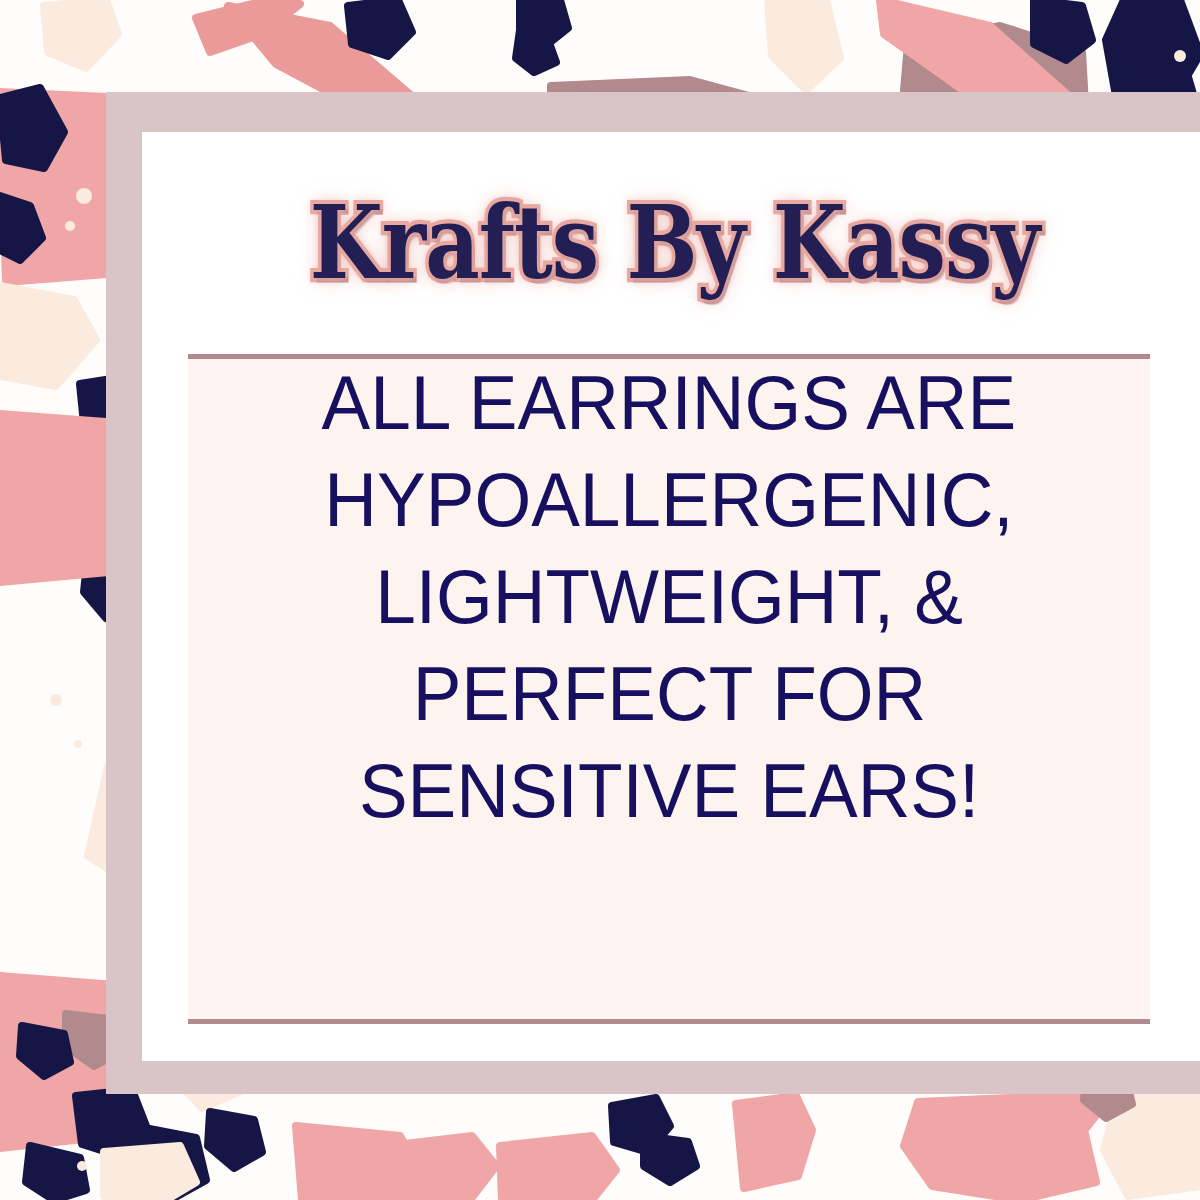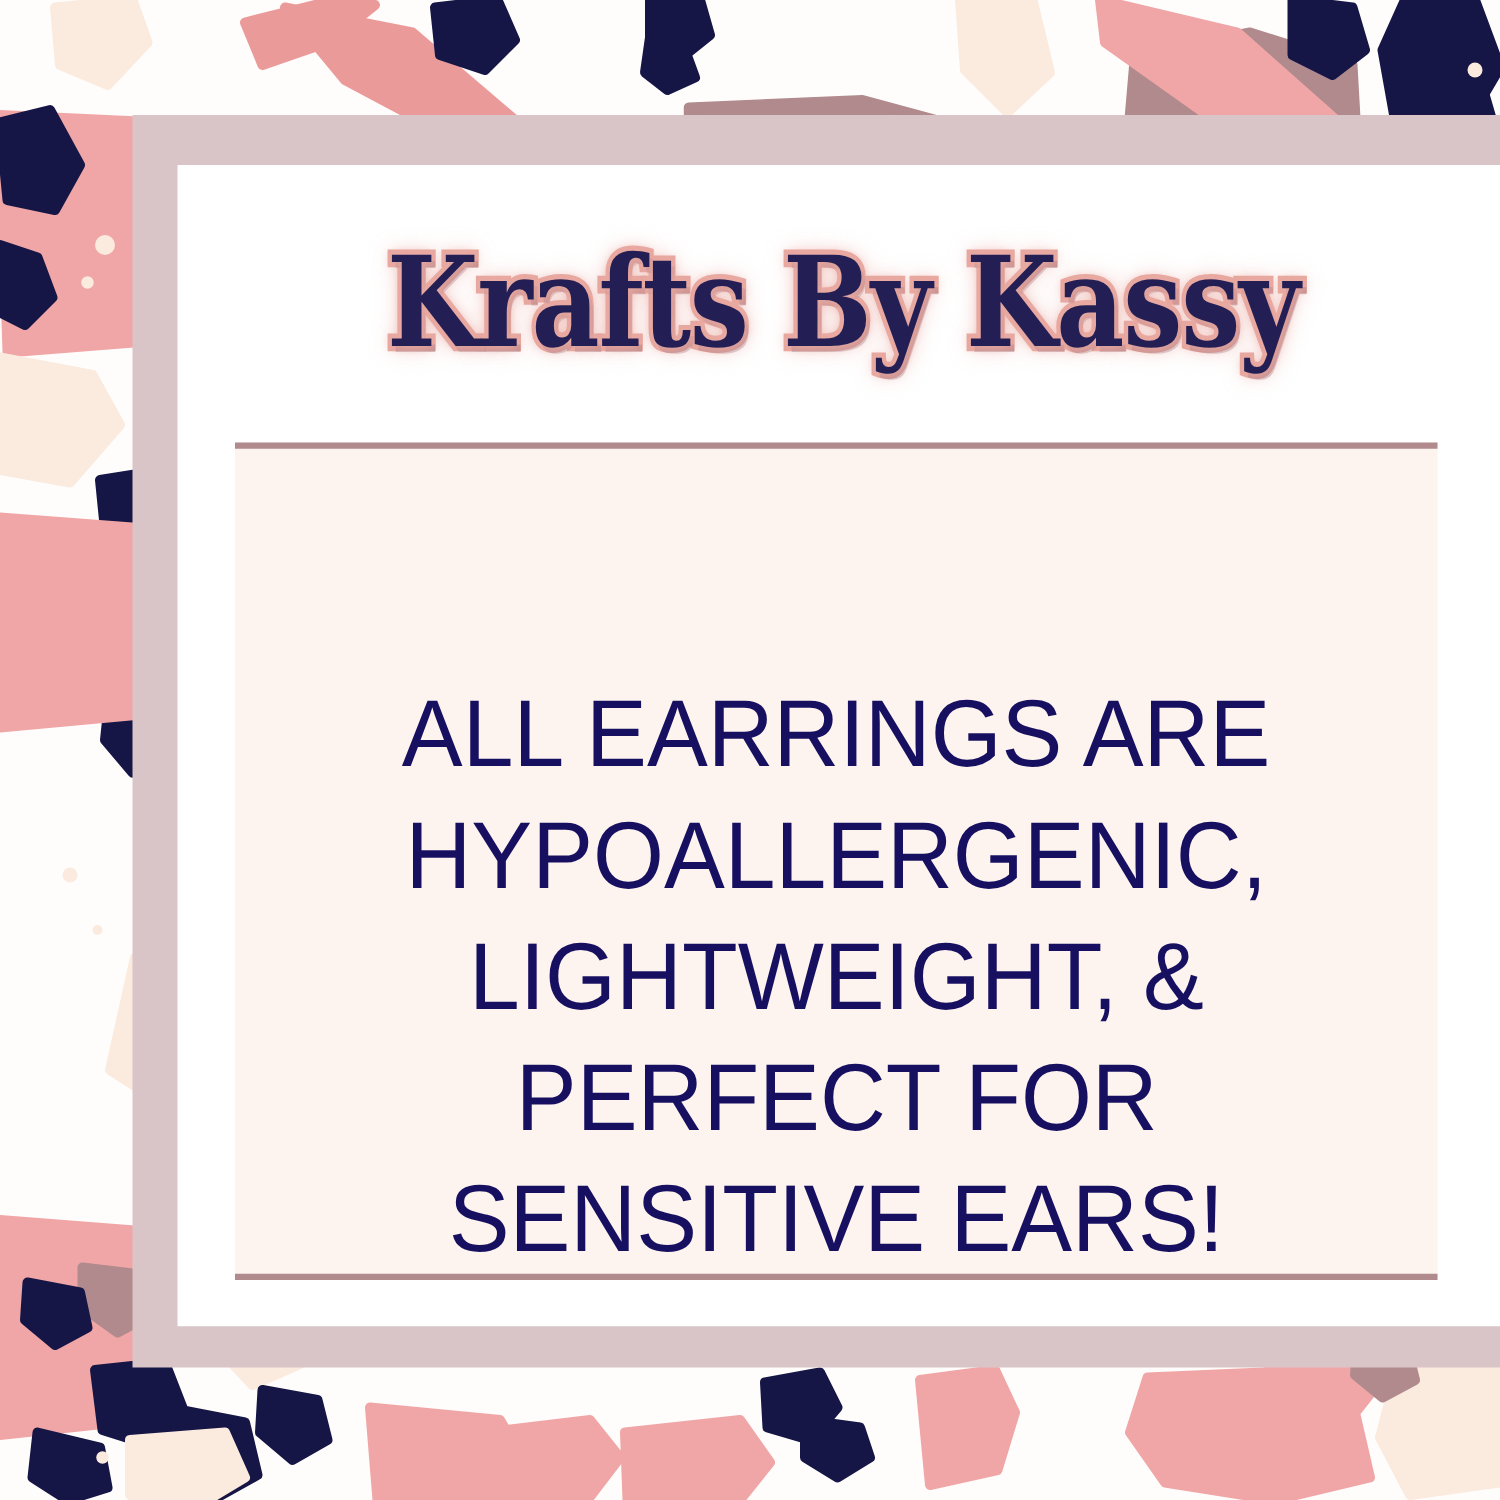--- a/index.html
+++ b/index.html
@@ -98,21 +98,21 @@
 
   #headline {
     position: absolute;
     left: 26px;
     right: 26px;
     top: 0;
     bottom: 0;
     display: flex;
     flex-direction: column;
     align-items: center;
-    justify-content: flex-end;
+    justify-content: flex-start;
     gap: 0;
   }
   .headline-line {
     font-family: "Liberation Sans", sans-serif;
     font-weight: 400;
     font-size: 76px;
     line-height: 96px;
     color: #171060;
     text-align: center;
     white-space: nowrap;

